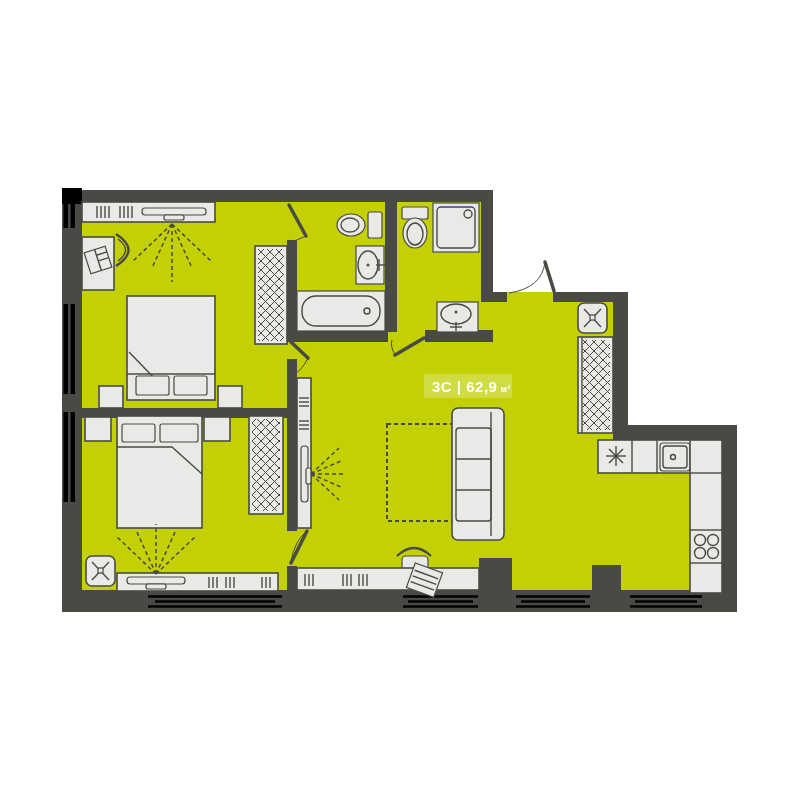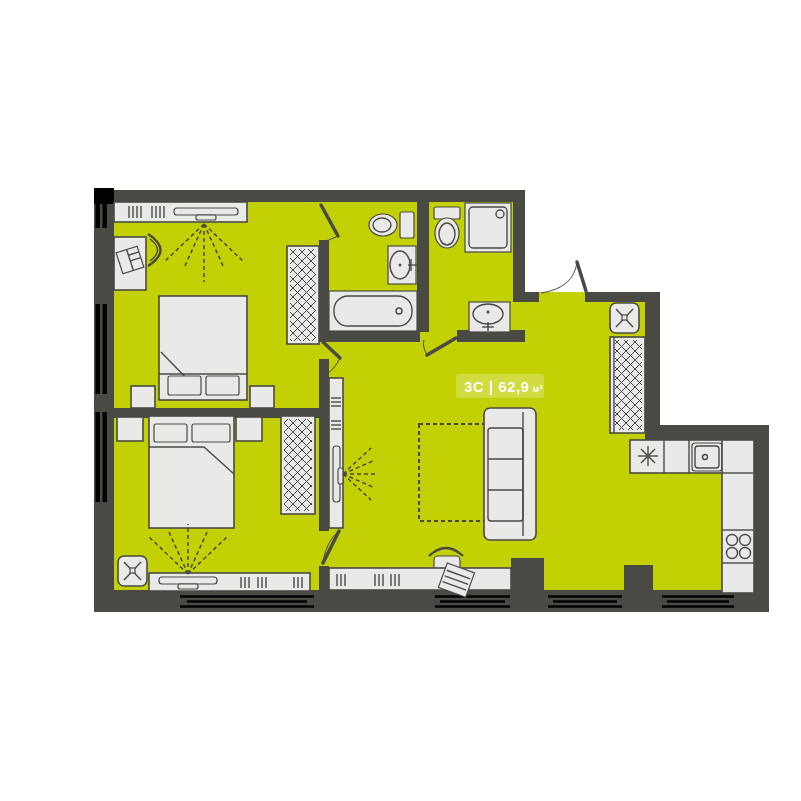--- a/index.html
+++ b/index.html
@@ -6,21 +6,21 @@
     --floor:#c2d004;
     --wall:#4a4a45;
     --furn:#e9e9e7;
     --line:#4a4a45;
     --window_bar:#000000;
     --label_bg:rgba(255,255,255,0.25);
     --label_text:#ffffff;
     --page_bg:#ffffff;
   }
   html,body{margin:0;padding:0;background:var(--page_bg);}
-  .stage{width:753px;height:801px;position:relative;background:var(--page_bg);overflow:hidden;margin-left:32px;}
+  .stage{width:753px;height:801px;position:relative;background:var(--page_bg);overflow:hidden;}
   svg{position:absolute;left:0;top:0;}
   .floor{fill:var(--floor);}
   .wall{fill:var(--wall);}
   .blk{fill:var(--window_bar);}
   .furn{fill:var(--furn);stroke:var(--line);stroke-width:1.6;}
   .furn-thin{fill:var(--furn);stroke:var(--line);stroke-width:1.2;}
   .ln{stroke:var(--line);stroke-width:1.4;fill:none;}
   .ln2{stroke:var(--line);stroke-width:2.4;fill:none;}
   .dash{stroke:var(--line);stroke-width:1.5;fill:none;stroke-dasharray:4 3;}
   .rug{stroke:var(--line);stroke-width:2;fill:none;stroke-dasharray:4 3;}

